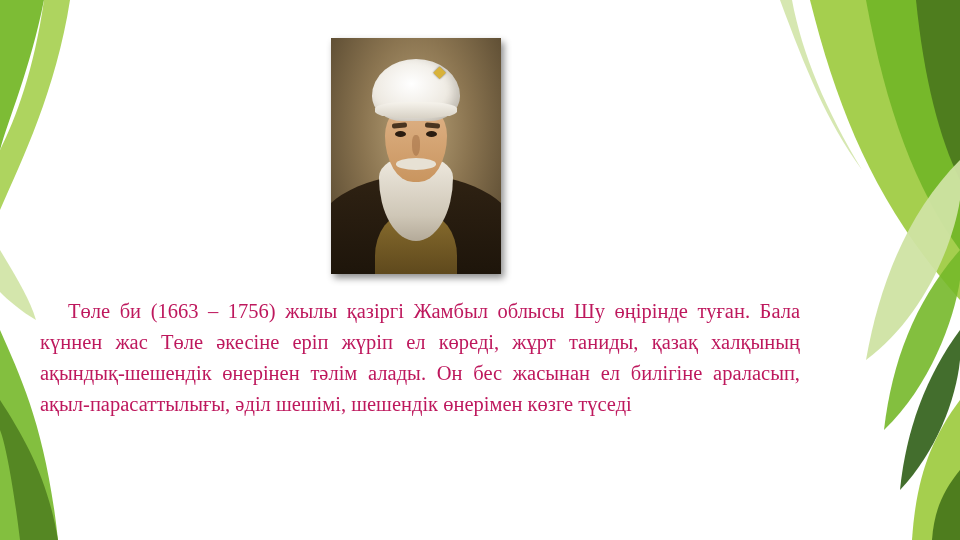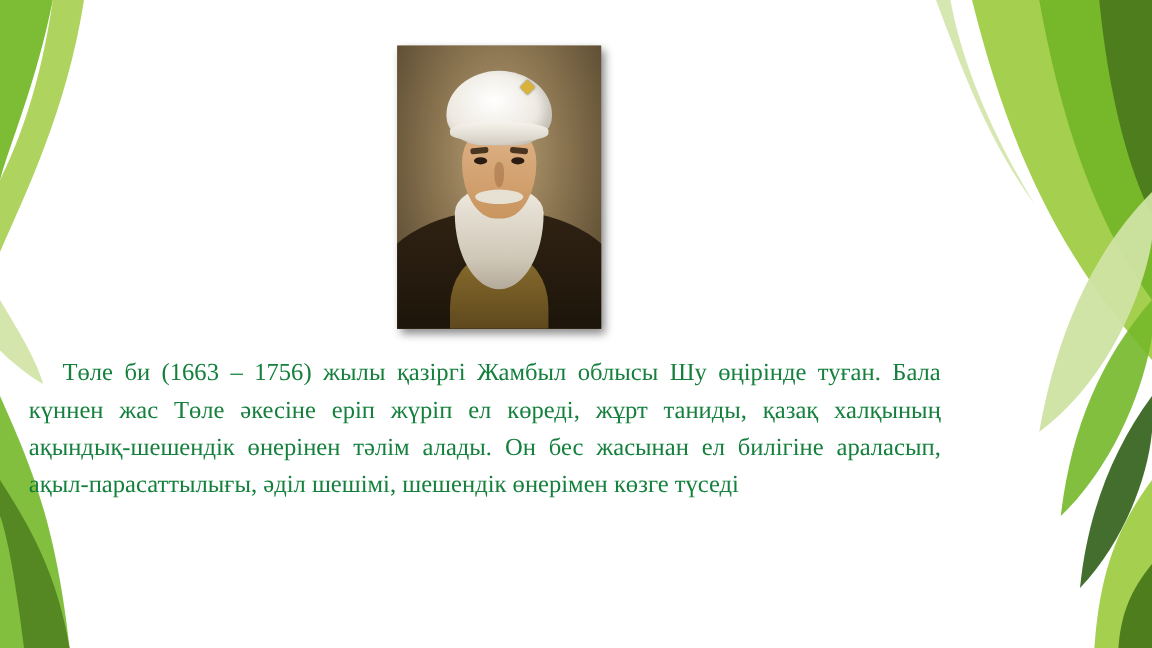--- a/index.html
+++ b/index.html
@@ -182,26 +182,26 @@
     width: 5%;
     height: 4%;
     background: #d8b23a;
     transform: rotate(45deg);
     box-shadow: 0 0 2px rgba(0,0,0,.5);
   }
 
   
   .text-block {
     position: absolute;
-    left: 24px;
+    left: 40px;
     top: 296px;
     width: 760px;
     font-size: 20.5px;
     line-height: 1.52;
-    color: #15803d;
+    color: #be185d;
     text-align: justify;
     text-justify: inter-word;
   }
   .text-block p { margin: 0; }
   .text-block .indent { display: inline-block; width: 28px; }
 </style>
 </head>
 <body>
 
 <div class="slide">

